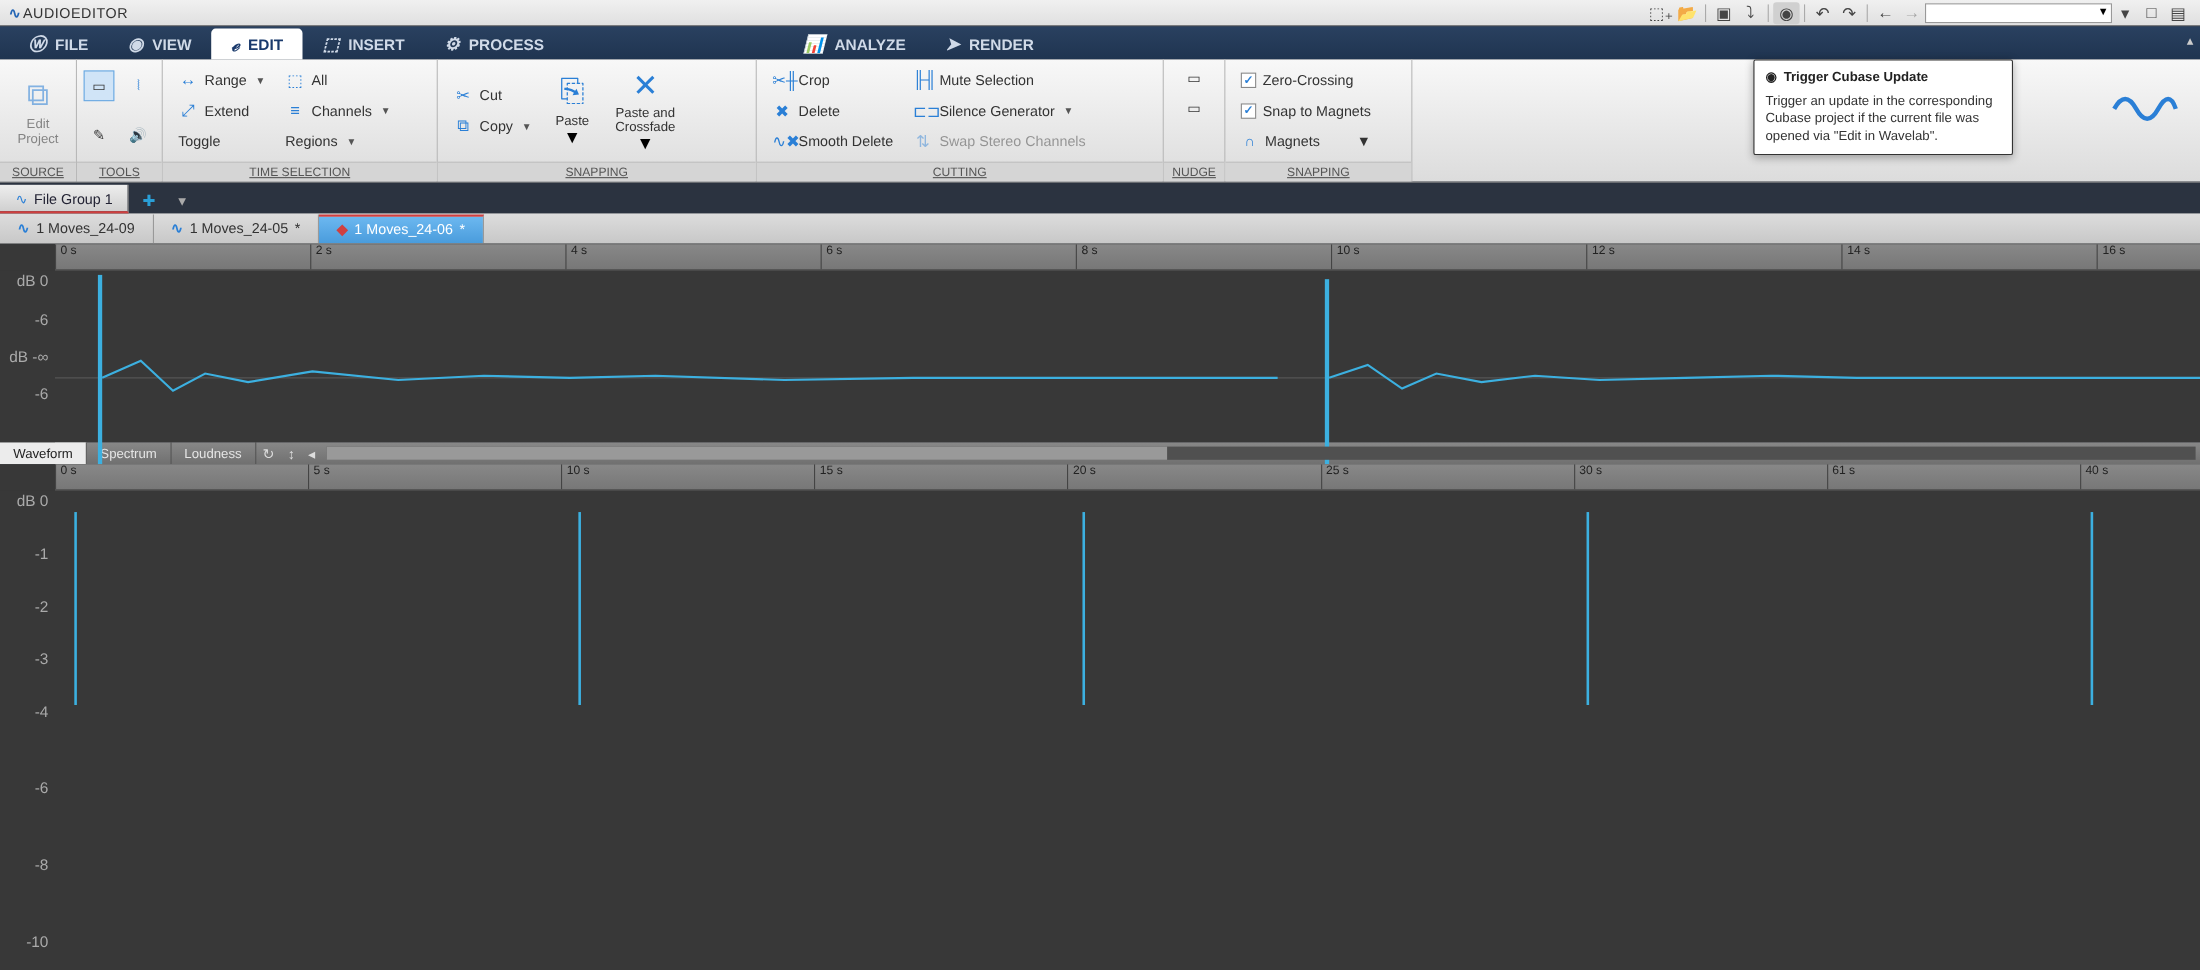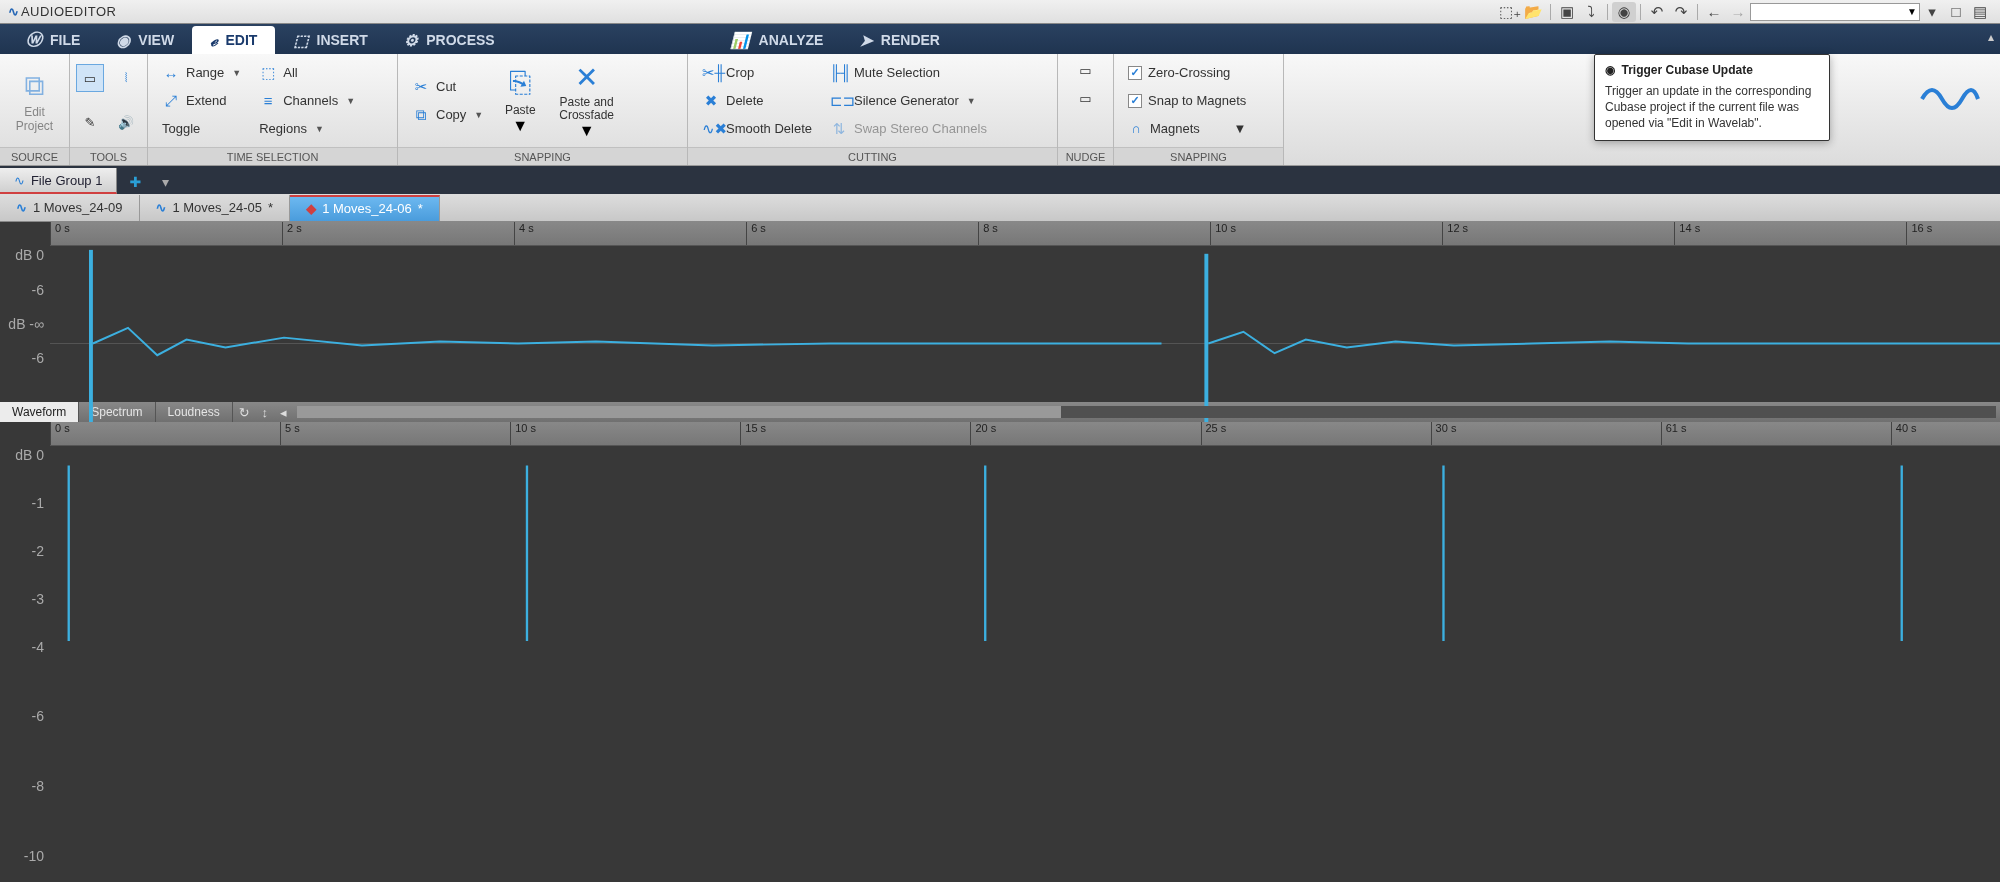--- a/index.html
+++ b/index.html
@@ -19,21 +19,21 @@
 .ribbon-tabs { height: 30px; background: linear-gradient(#2a4160, #1f3450); display: flex; align-items: flex-end; padding-left: 8px; position:relative;}
 .ribbon-tab { height: 28px; padding: 0 18px; display: flex; align-items: center; color: #d0dae8; font-size: 14px; cursor: pointer; gap: 8px; font-weight:600; }
 .ribbon-tab.active { background: #fff; color: #1a3a6c; border-radius: 4px 4px 0 0; }
 .ribbon-tab .rt-icon { font-style: italic; font-family: Georgia, serif; font-size: 16px; }
 .ribbon-collapse { position:absolute; right:6px; top:6px; color:#ccc; cursor:pointer; font-size:12px;}
 
 
 .ribbon-body { height: 112px; background: linear-gradient(#f8f8f8, #dcdcdc); display: flex; border-bottom: 1px solid #999; position:relative;}
 .ribbon-group { border-right: 1px solid #b8b8b8; display: flex; flex-direction: column; }
 .ribbon-group-content { flex: 1; display: flex; align-items: center; padding: 4px 8px; gap: 6px; }
-.ribbon-group-label { height: 18px; font-size: 11px; color: #555; text-align: right; background: #d5d5d5; display: flex; align-items: center; justify-content: center; border-top:1px solid #c0c0c0;}
+.ribbon-group-label { height: 18px; font-size: 11px; color: #555; text-align: right; background: #d5d5d5; display: flex; align-items: center; justify-content: center; border-top:1px solid #c0c0c0;text-decoration:underline;}
 .big-btn { display: flex; flex-direction: column; align-items: center; justify-content: center; padding: 4px 8px; cursor: pointer; min-width: 50px; height: 80px;}
 .big-btn-icon { font-size: 28px; color: #2a7fd6; height: 36px; display:flex; align-items:center;}
 .big-btn-label { font-size: 12px; color: #333; text-align: center; line-height: 1.1; margin-top:2px;}
 .small-btn-col { display: flex; flex-direction: column; gap: 2px; }
 .small-btn { display: flex; align-items: center; gap: 6px; padding: 3px 6px; cursor: pointer; font-size: 13px; color: #333; height:26px; white-space:nowrap;}
 .small-btn .sb-icon { width: 18px; text-align: center; color: #2a7fd6; font-size: 15px;}
 .small-btn .sb-dd { color:#555; font-size:9px; margin-left:2px;}
 .checkbox-row { display: flex; align-items: center; gap: 6px; padding: 3px 6px; font-size: 13px; color: #333; cursor: pointer; height:26px;}
 .checkbox-row .cb-box { width: 14px; height: 14px; border: 1px solid #888; background:#fff; display: flex; align-items: center; justify-content: center; color: #2a7fd6; font-size: 11px; font-weight:bold;}
 .checkbox-row .cb-icon{ width:16px; text-align:center; color:#2a7fd6;}

